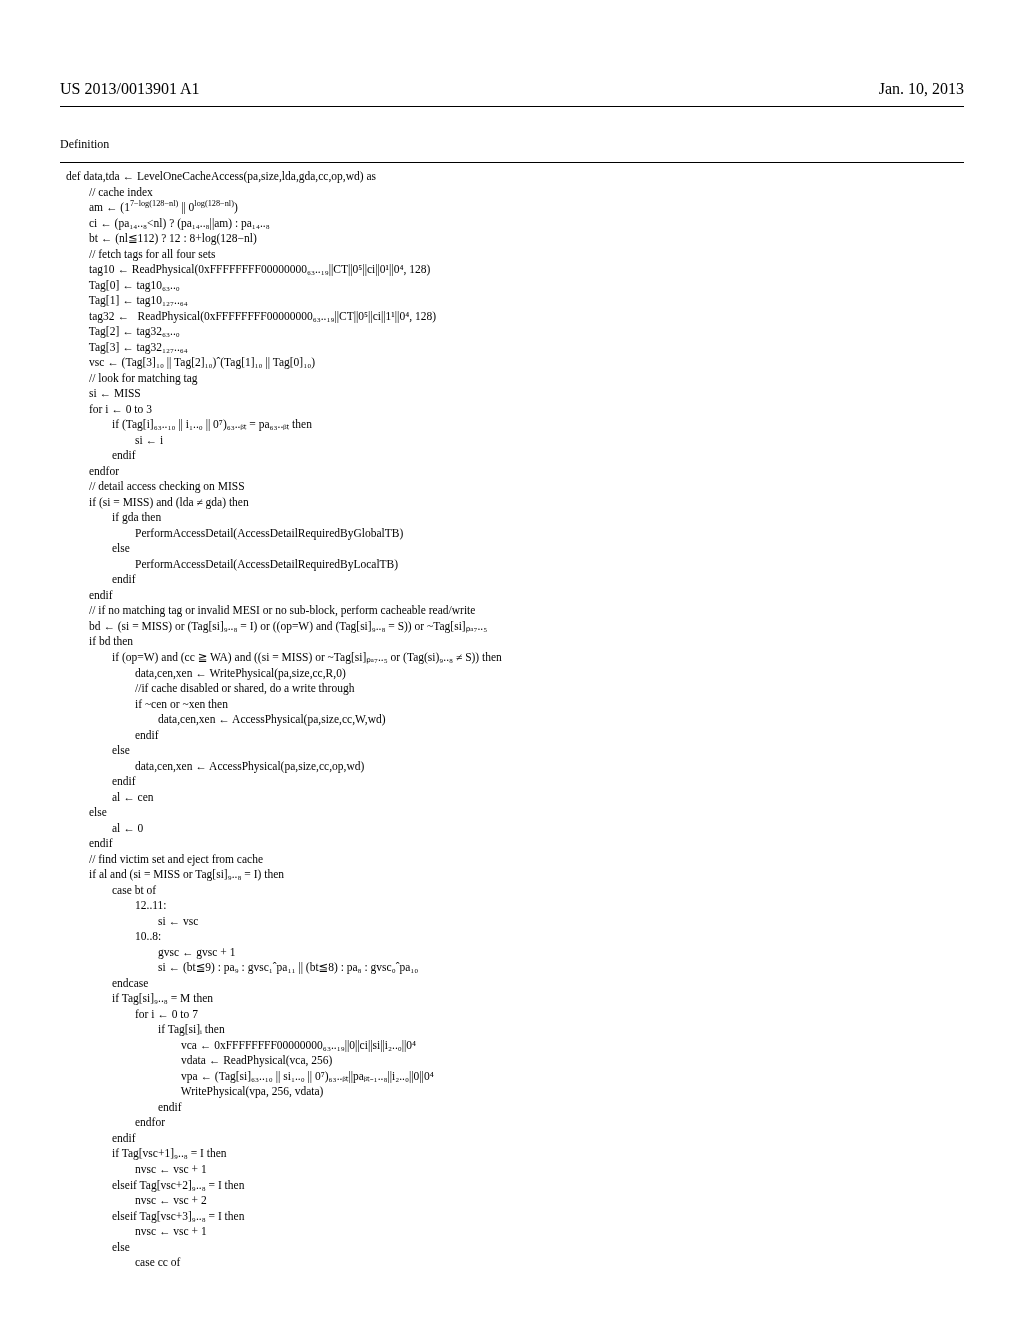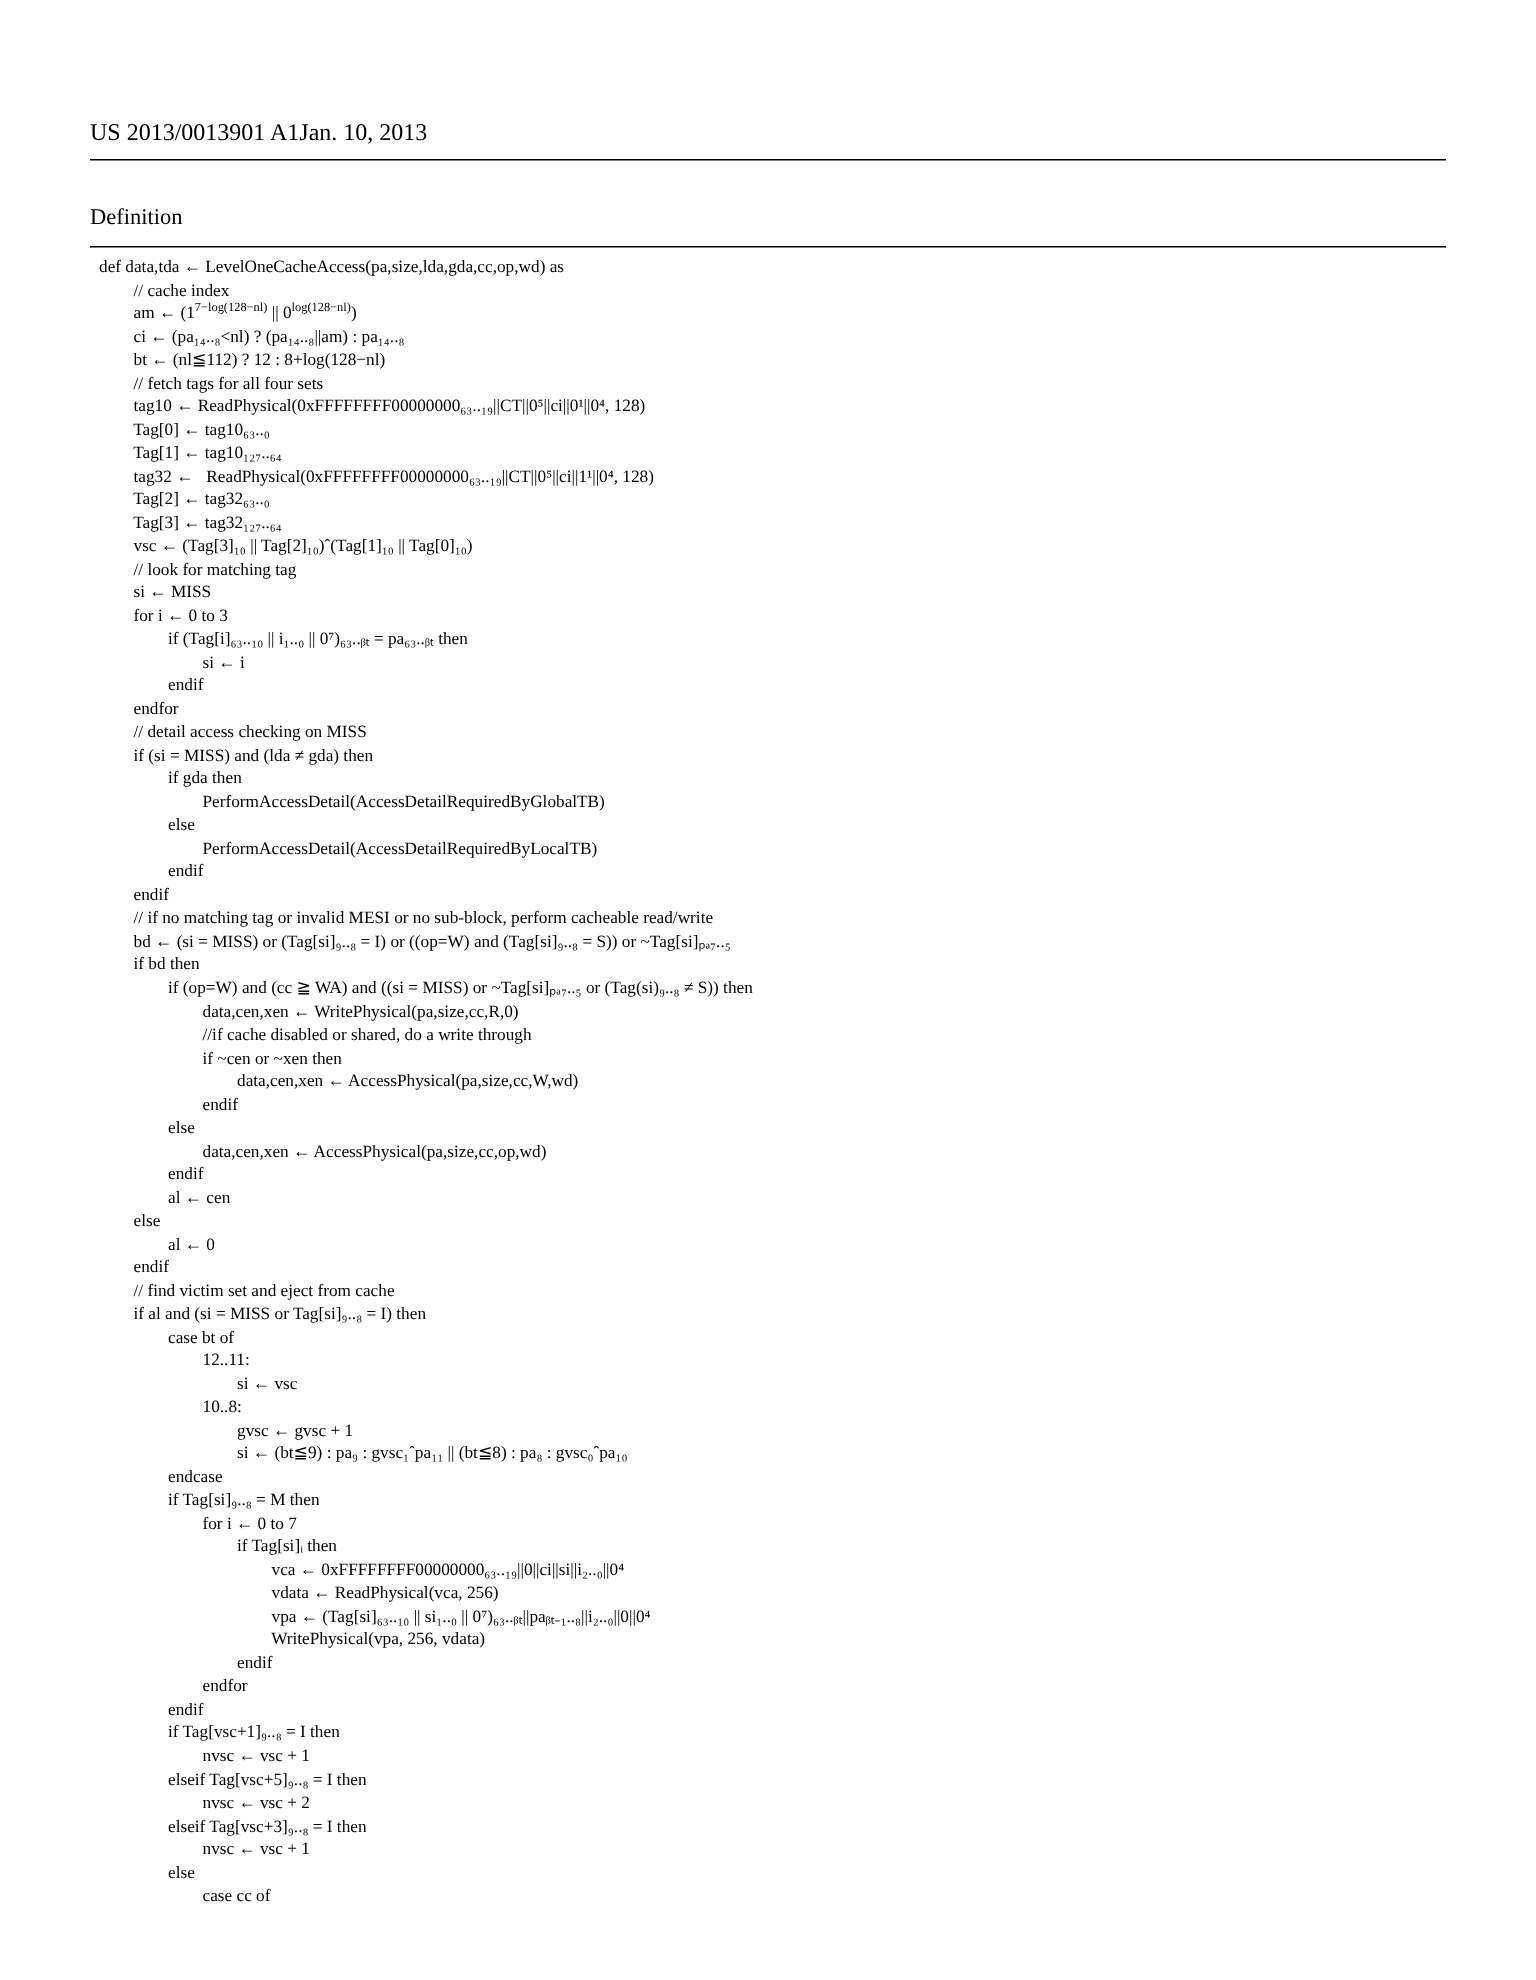--- a/index.html
+++ b/index.html
@@ -10,41 +10,42 @@
     color: #000;
     width: 1024px;
     height: 1320px;
     position: relative;
   }
   .page {
     padding: 80px 60px 40px 60px;
   }
   .header {
     display: flex;
+    justify-content: space-between;
     font-size: 16px;
     margin-bottom: 8px;
     font-family: Liberation Serif, serif;
   }
   .header-left {
     font-weight: normal;
   }
   .header-right {
     font-weight: normal;
   }
   .rule {
     border-top: 1.5px solid #000;
     margin-bottom: 30px;
   }
   .pagenum {
     text-align: center;
     font-size: 16px;
     margin-bottom: 12px;
   }
   .section-title {
-    font-size: 15px;
+    font-size: 12px;
     margin-bottom: 4px;
   }
   .para-label {
     font-size: 14px;
     font-weight: bold;
     margin-bottom: 20px;
   }
   .code-rule {
     border-top: 1px solid #000;
     margin: 10px 0 6px 0;
@@ -130,21 +131,21 @@
 <span>                                if Tag[si]ᵢ then</span>
 <span>                                        vca ← 0xFFFFFFFF00000000₆₃..₁₉||0||ci||si||i₂..₀||0⁴</span>
 <span>                                        vdata ← ReadPhysical(vca, 256)</span>
 <span>                                        vpa ← (Tag[si]₆₃..₁₀ || si₁..₀ || 0⁷)₆₃..ᵦₜ||paᵦₜ₋₁..₈||i₂..₀||0||0⁴</span>
 <span>                                        WritePhysical(vpa, 256, vdata)</span>
 <span>                                endif</span>
 <span>                        endfor</span>
 <span>                endif</span>
 <span>                if Tag[vsc+1]₉..₈ = I then</span>
 <span>                        nvsc ← vsc + 1</span>
-<span>                elseif Tag[vsc+5]₉..₈ = I then</span>
+<span>                elseif Tag[vsc+2]₉..₈ = I then</span>
 <span>                        nvsc ← vsc + 2</span>
 <span>                elseif Tag[vsc+3]₉..₈ = I then</span>
 <span>                        nvsc ← vsc + 1</span>
 <span>                else</span>
 <span>                        case cc of</span>
 
 </div>
 
 </div>
 

